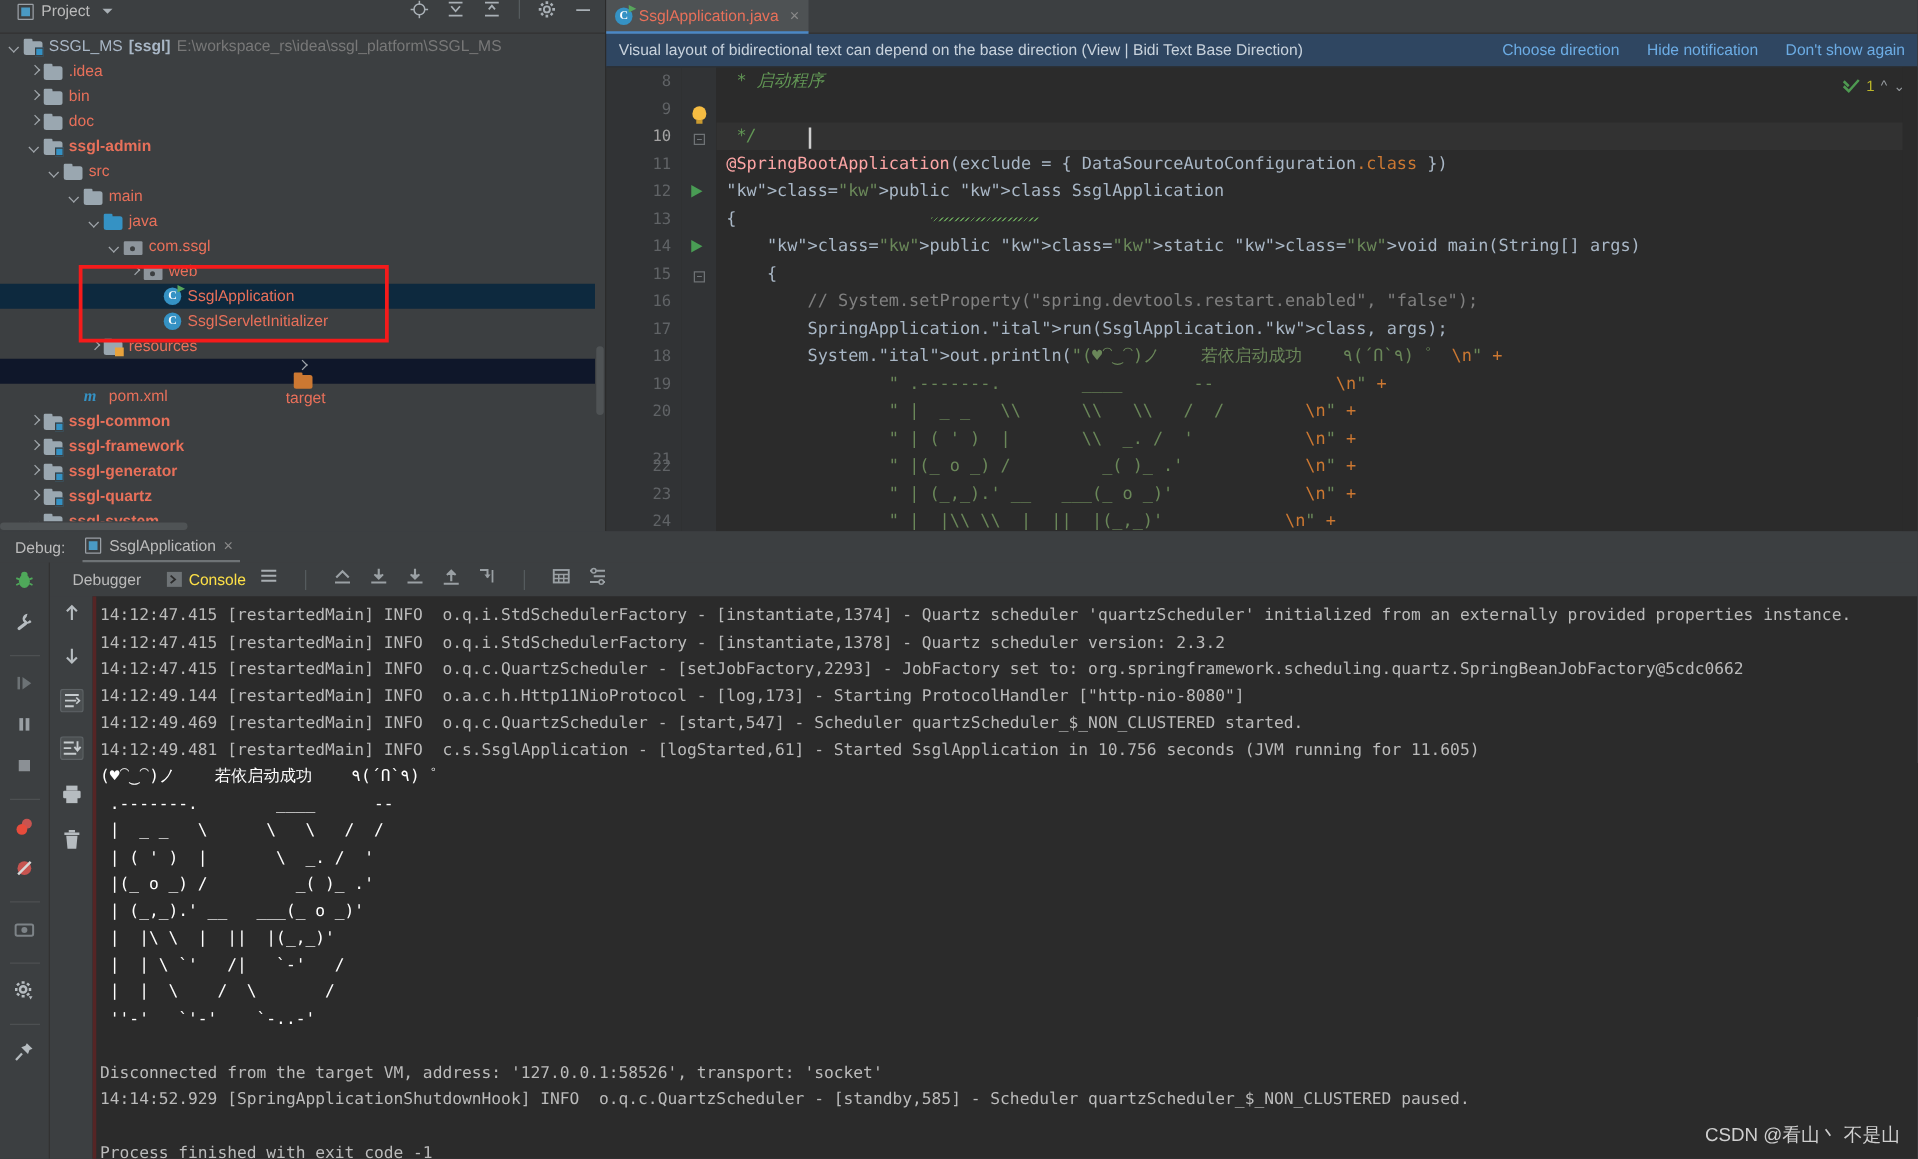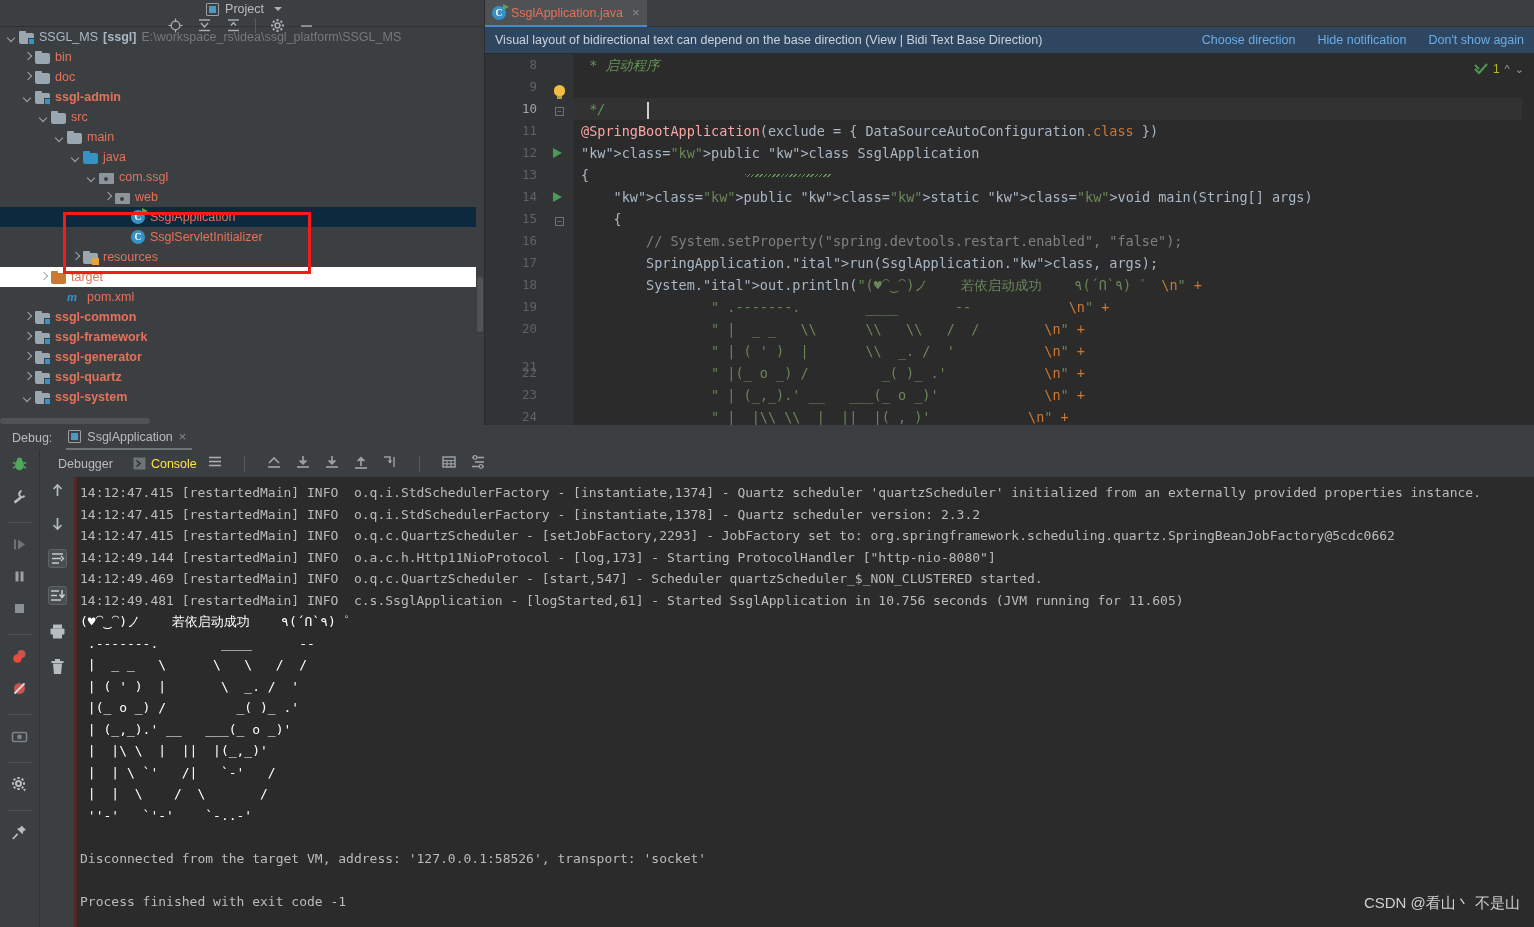--- a/index.html
+++ b/index.html
@@ -10,22 +10,22 @@
     overflow: hidden;
   }
   .app { position: relative; width: 1534px; height: 927px; }
 
   
   .project-panel {
     position: absolute; left: 0; top: 0; width: 485px; height: 425px;
     background: #3c3f41; border-right: 1px solid #2b2b2b;
   }
   .project-header {
-    height: 27px; background: #3c3f41; display: flex; align-items: center;
-    padding: 0 4px 0 8px; border-bottom: 1px solid #323232; flex-direction: column;
+    height: 27px; background: #3c3f41; display: flex; align-items: flex-start;
+    padding: 0 4px 0 8px; border-bottom: 1px solid #323232;
   }
   .proj-tab {
     display: flex; align-items: center; gap: 6px; padding: 2px 6px;
     font-size: 12.5px; color: #bbbbbb;
   }
   .proj-sq {
     width: 13px; height: 13px; background: #3c3f41; border: 1px solid #9aa0a6;
     position: relative; border-radius: 1px;
   }
   .proj-sq::after {
@@ -111,21 +111,21 @@
     font-style: italic; font-weight: bold; line-height: 14px;
     font-family: "Liberation Serif", serif;
   }
 
   .c-gray { color: #a9b7c6; }
   .c-orange { color: #e8705a; }
   .c-orange-b { color: #e8705a; font-weight: bold; }
   .c-dim { color: #787878; }
 
   .trow.sel { background: #0d293e; }
-  .trow.hl-target { background: #ffffff; }
+  .trow.hl-target { background: #0f172a; flex-direction: column; }
 
   .tree-hscroll {
     position: absolute; left: 0; bottom: 0; height: 8px; right: 8px;
     background: #3c3f41;
   }
   .tree-hscroll .thumb {
     position: absolute; left: 0; top: 1px; width: 150px; height: 6px;
     background: #4f5355; border-radius: 3px;
   }
   .tree-vscroll {
@@ -349,20 +349,29 @@
             <span style="display:inline-block;width:6px"></span>
             <span class="arrow down"></span>
             <span class="ico ic-folder">
               <span class="tab"></span>
               <span class="body"></span>
               <span class="badge"></span>
             </span>
             <span class="tlabel c-gray">SSGL_MS</span>
             <span class="tlabel c-gray" style="font-weight:bold">[ssgl]</span>
             <span class="tlabel c-dim">E:\workspace_rs\idea\ssgl_platform\SSGL_MS</span>
+          </div>
+          <div class="trow">
+            <span style="display:inline-block;width:22px"></span>
+            <span class="arrow right"></span>
+            <span class="ico ic-folder">
+              <span class="tab"></span>
+              <span class="body"></span>
+            </span>
+            <span class="tlabel c-orange">.idea</span>
           </div>
           <div class="trow">
             <span style="display:inline-block;width:22px"></span>
             <span class="arrow right"></span>
             <span class="ico ic-folder">
               <span class="tab"></span>
               <span class="body"></span>
             </span>
             <span class="tlabel c-orange">bin</span>
           </div>
@@ -851,20 +860,21 @@
                 <div class="l art"> |  _ _   \      \   \   /  /</div>
                 <div class="l art"> | ( ' )  |       \  _. /  '</div>
                 <div class="l art"> |(_ o _) /         _( )_ .'</div>
                 <div class="l art"> | (_,_).' __   ___(_ o _)'</div>
                 <div class="l art"> |  |\ \  |  ||  |(_,_)'</div>
                 <div class="l art"> |  | \ `'   /|   `-'   /</div>
                 <div class="l art"> |  |  \    /  \       /</div>
                 <div class="l art"> ''-'   `'-'    `-..-'</div>
                 <div class="l art">&nbsp;</div>
                 <div class="l">Disconnected from the target VM, address: '127.0.0.1:58526', transport: 'socket'</div>
+                <div class="l">14:14:52.929 [SpringApplicationShutdownHook] INFO  o.q.c.QuartzScheduler - [standby,585] - Scheduler quartzScheduler_$_NON_CLUSTERED paused.</div>
                 <div class="l">&nbsp;</div>
                 <div class="l">Process finished with exit code -1</div>
               </div>
             <div class="watermark">CSDN @看山丶 不是山</div>
           </div>
         </div>
       </div>
     </div>
   </div>
 </div>

